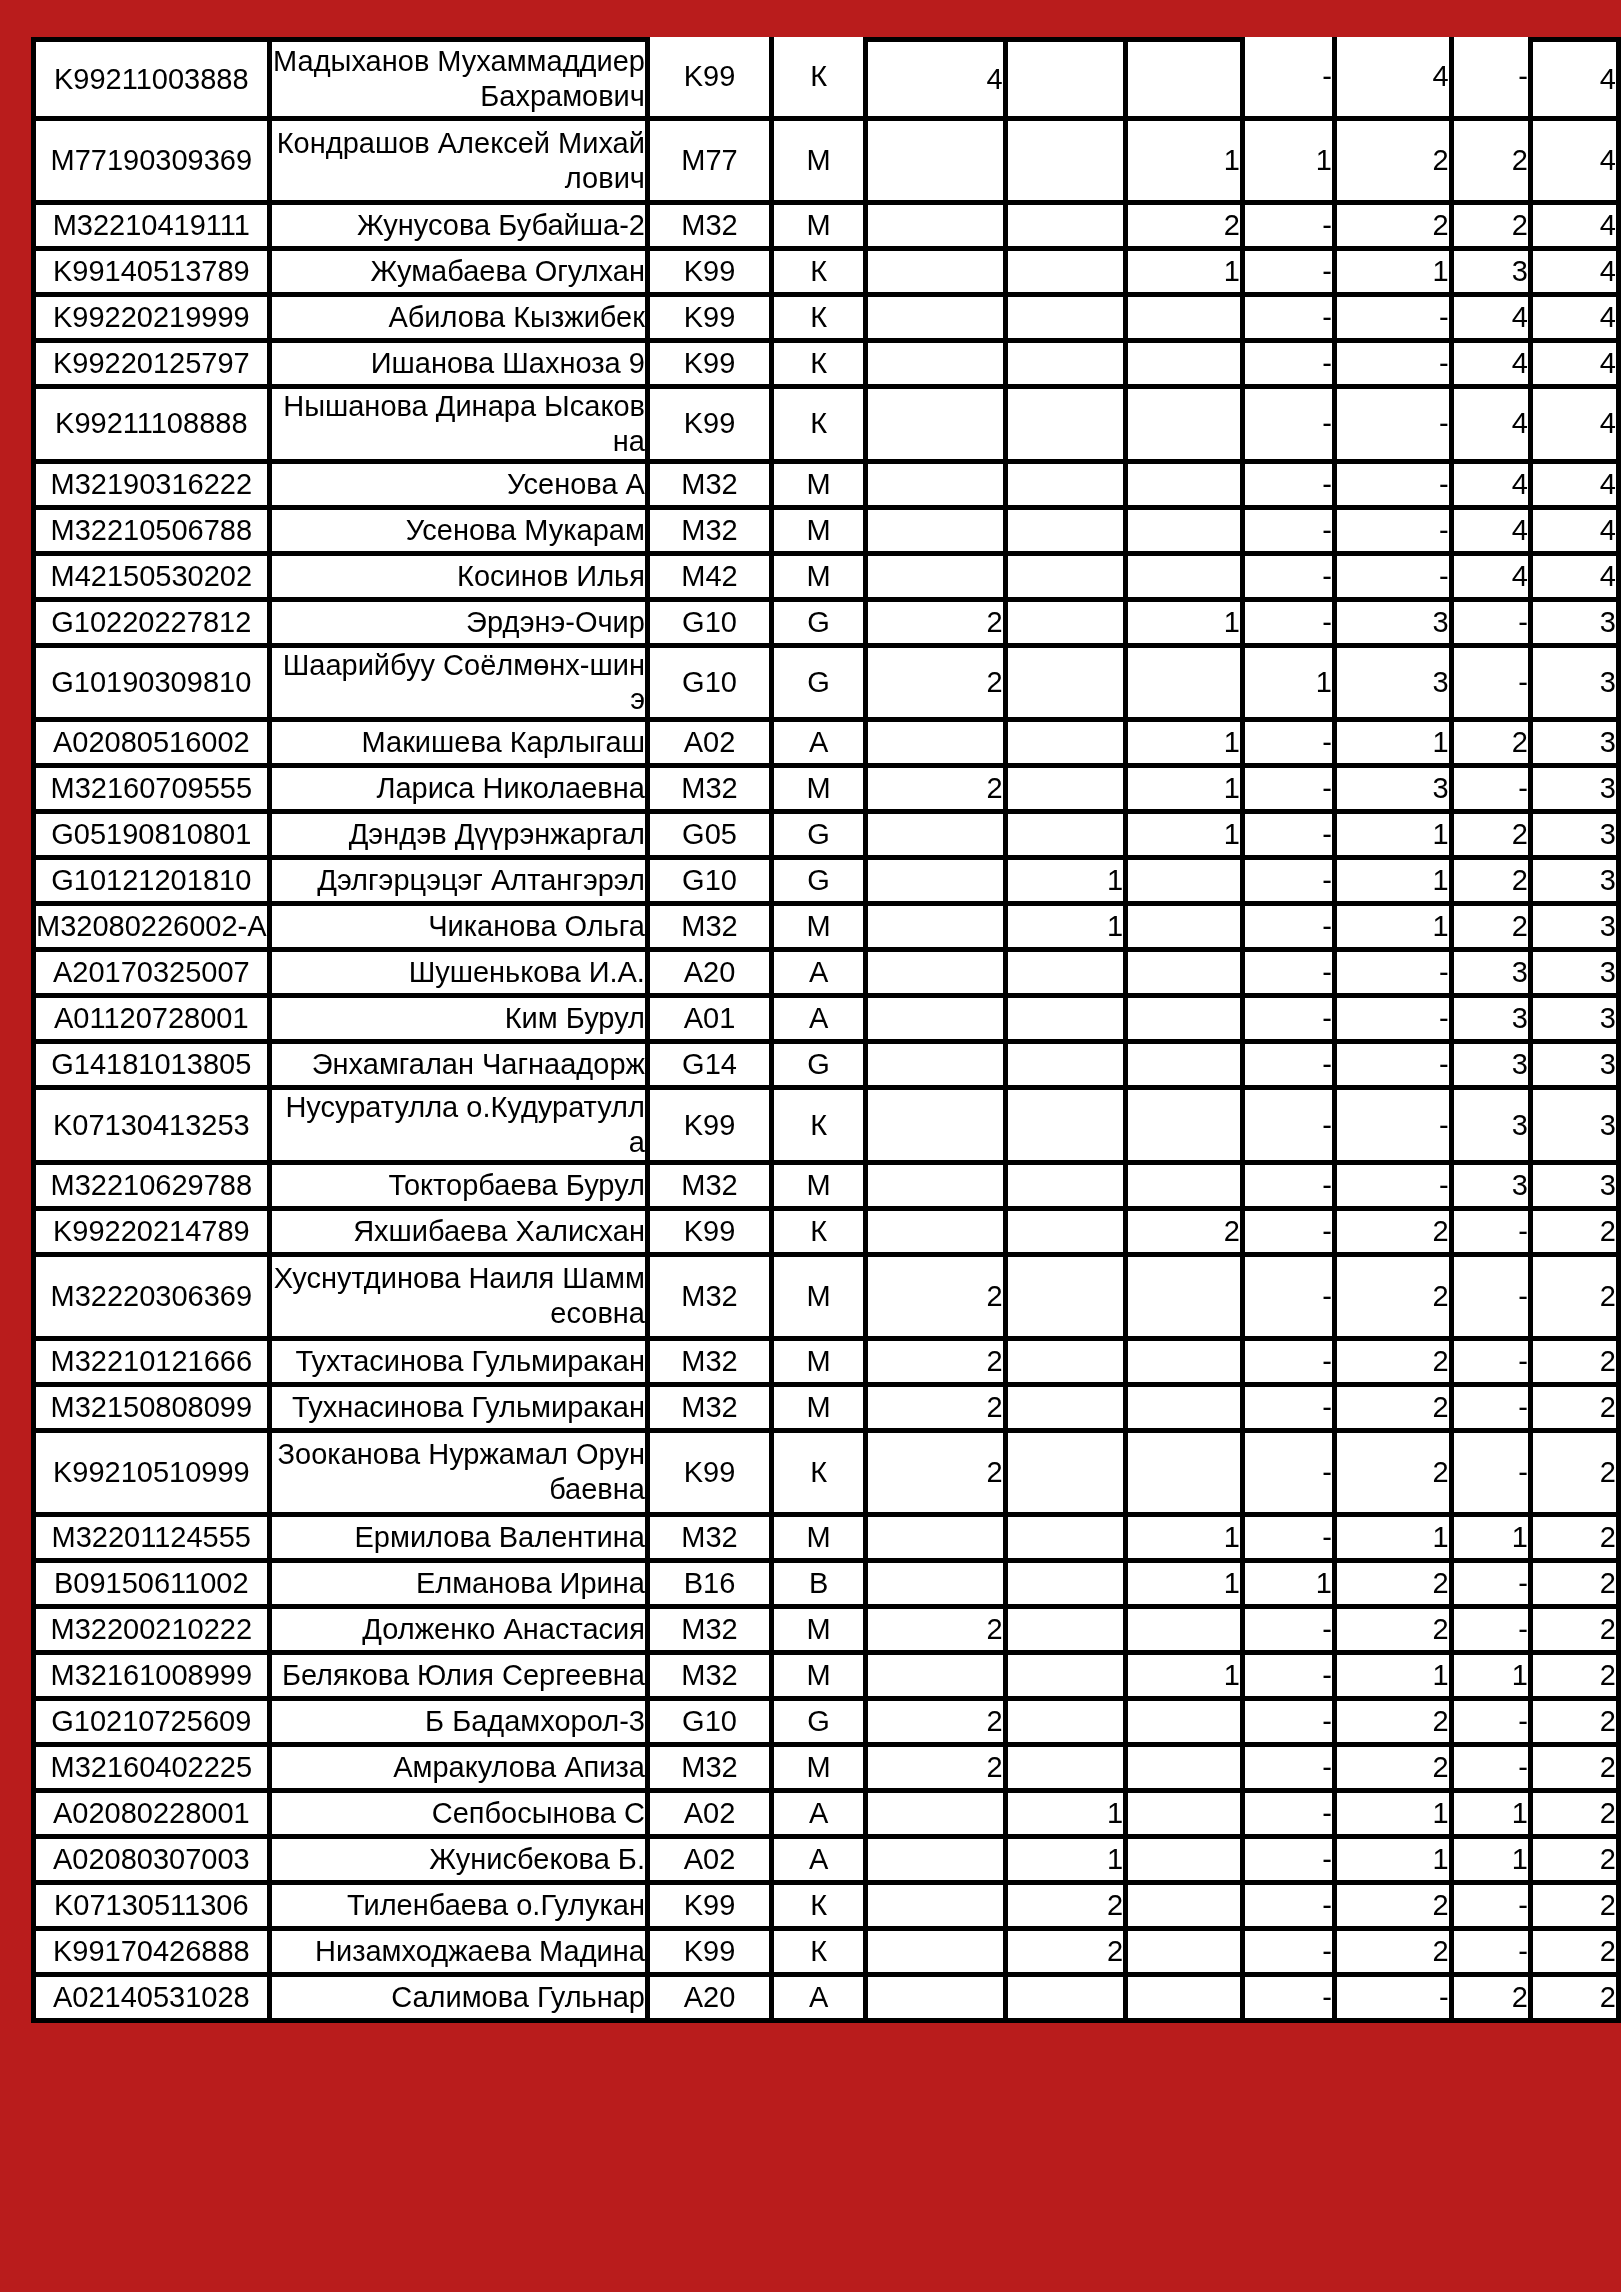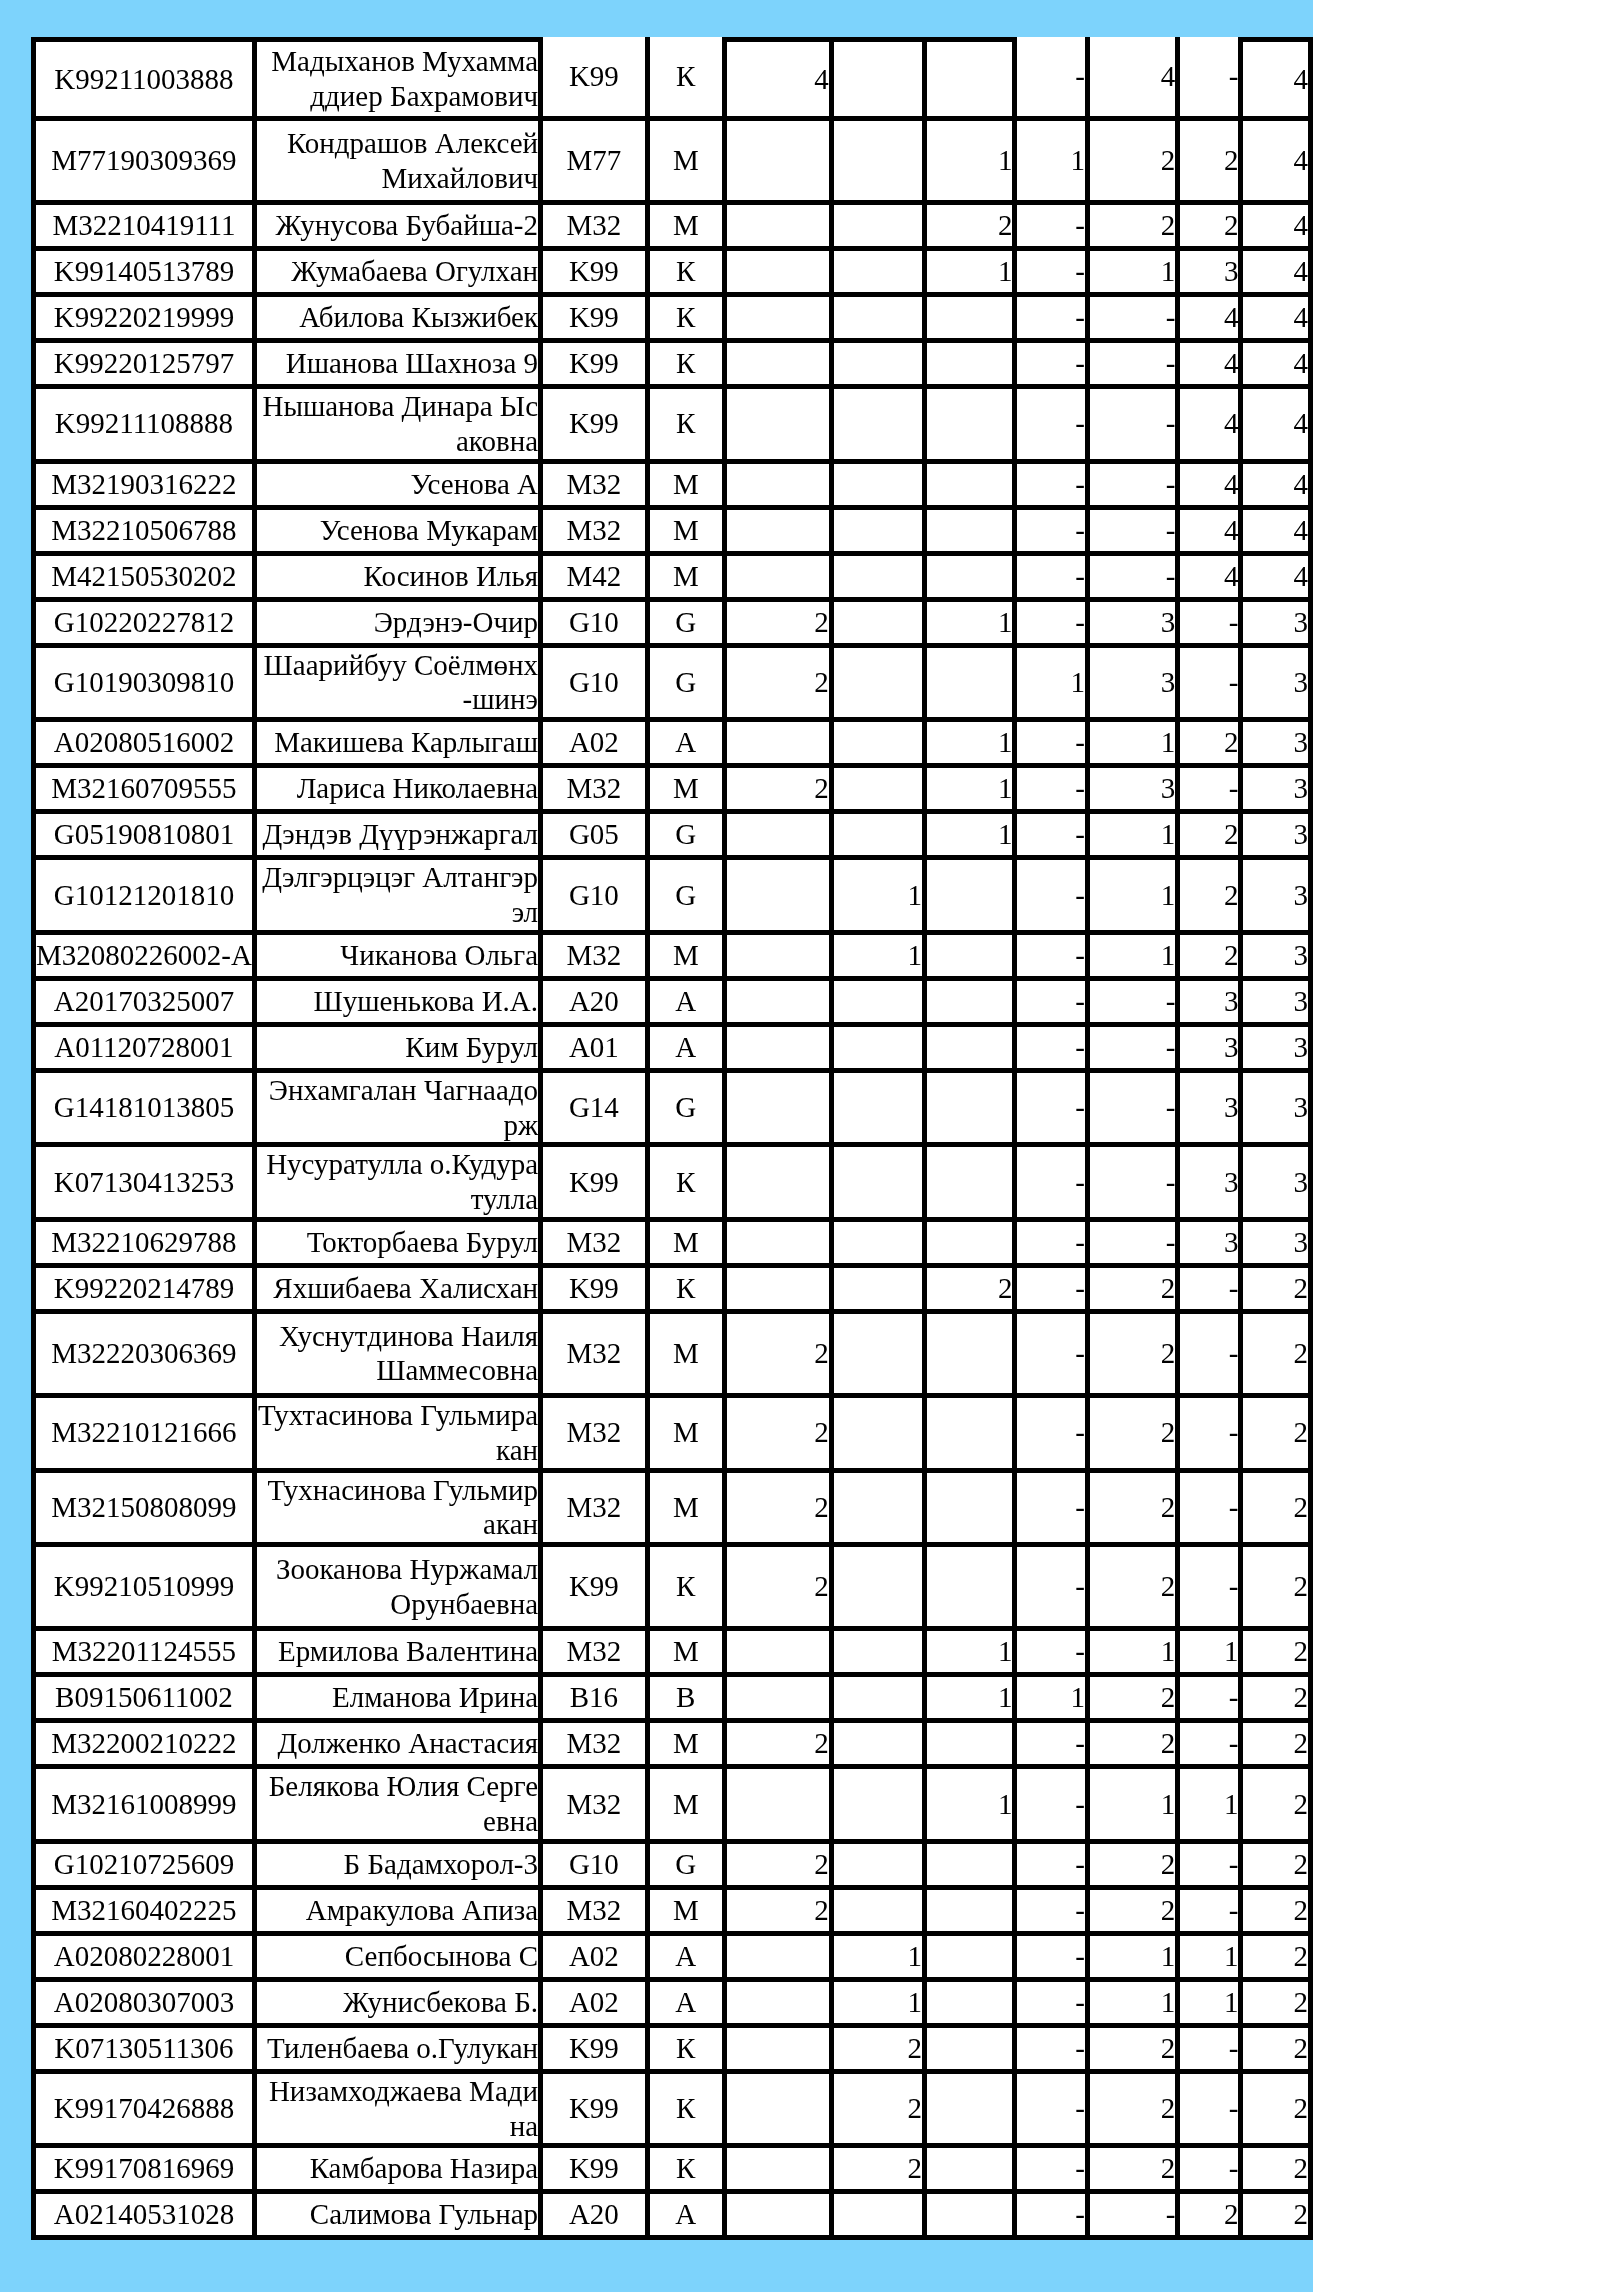--- a/index.html
+++ b/index.html
@@ -2,25 +2,25 @@
 <html><head>
 <meta charset="utf-8">
 <style>
   html, body {
     margin: 0;
     padding: 0;
     background: #ffffff;
   }
   .sheet {
     position: relative;
-    width: 1313px;
+    width: 1621px;
     height: 2293px;
-    background: #7dd3fc;
+    background: #b91c1c;
     overflow: hidden;
-    font-family: Liberation Serif, serif;
+    font-family: Liberation Sans, sans-serif;
     color: #000000;
   }
   table.grid {
     position: absolute;
     left: 31px;
     top: 37px;
     border-collapse: separate;
     border-spacing: 0;
     table-layout: fixed;
     border-left: 5.9px solid #000;
@@ -554,33 +554,20 @@
           <td class="cell-letter">К</td>
           <td class="cell-num"></td>
           <td class="cell-num">2</td>
           <td class="cell-num"></td>
           <td class="cell-num">-</td>
           <td class="cell-num">2</td>
           <td class="cell-num">-</td>
           <td class="cell-num">2</td>
         </tr>
         <tr>
-          <td class="cell-id">K99170816969</td>
-          <td class="cell-name">Камбарова Назира</td>
-          <td class="cell-code">K99</td>
-          <td class="cell-letter">К</td>
-          <td class="cell-num"></td>
-          <td class="cell-num">2</td>
-          <td class="cell-num"></td>
-          <td class="cell-num">-</td>
-          <td class="cell-num">2</td>
-          <td class="cell-num">-</td>
-          <td class="cell-num">2</td>
-        </tr>
-        <tr>
           <td class="cell-id">A02140531028</td>
           <td class="cell-name">Салимова Гульнар</td>
           <td class="cell-code">A20</td>
           <td class="cell-letter">А</td>
           <td class="cell-num"></td>
           <td class="cell-num"></td>
           <td class="cell-num"></td>
           <td class="cell-num">-</td>
           <td class="cell-num">-</td>
           <td class="cell-num">2</td>

